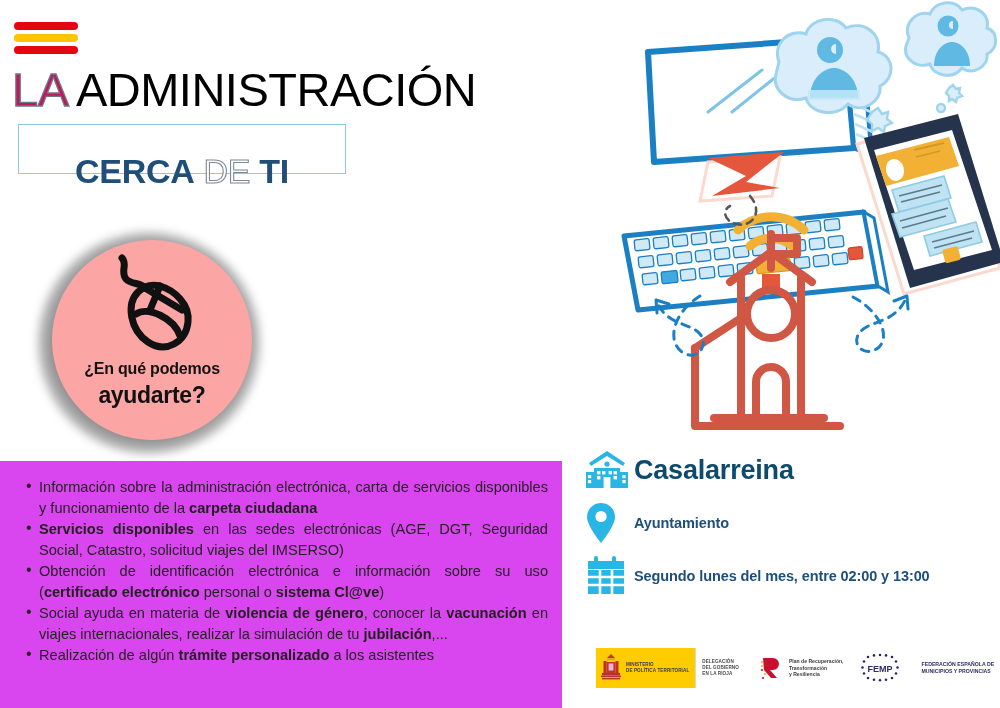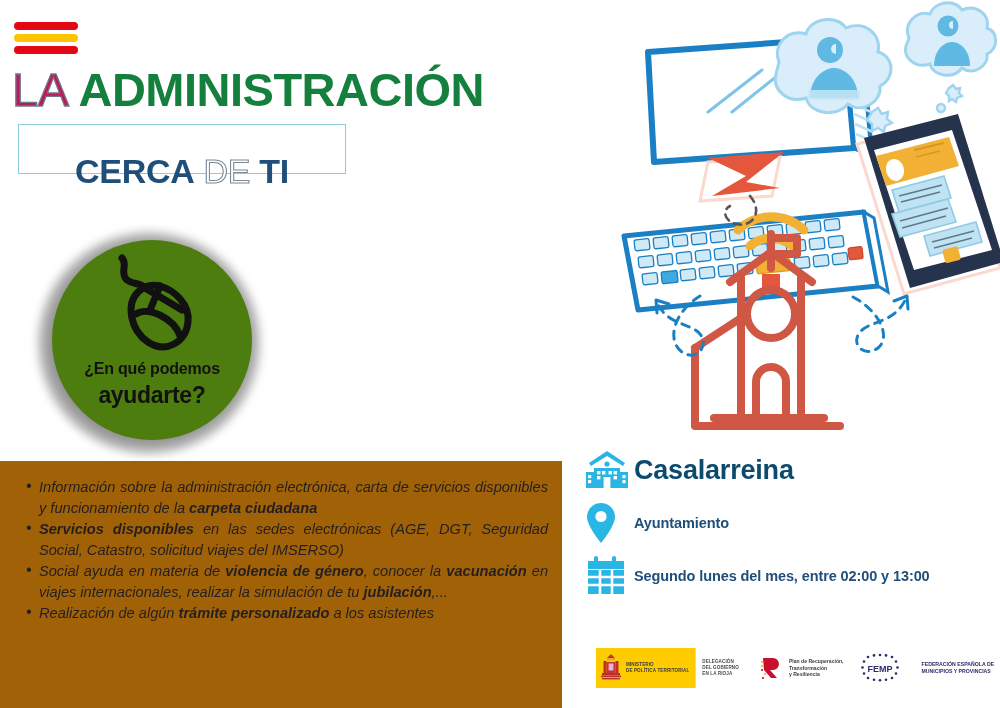--- a/index.html
+++ b/index.html
@@ -27,21 +27,21 @@
     font-size:47px;
     line-height:48px;
     letter-spacing:-0.5px;
     white-space:nowrap;
   }
   .t-thin{
     color:#be185d;
     -webkit-text-stroke:1.3px #6d7a86;
     font-weight:400;
   }
-  .t-bold{ color:#15803d; font-weight:700; }
+  .t-bold{ color:#000000; font-weight:400; }
 
   #subtitle-box{
     position:absolute; left:18px; top:124px;
     width:328px; height:50px;
     border:1.6px solid #8ecbe0;
     box-sizing:border-box;
     display:flex; align-items:center; justify-content:center;
   }
   .sub-line{ font-size:34px; line-height:34px; letter-spacing:-0.3px; white-space:nowrap;margin-top:44px;}
   .s-thin{ color:#ffffff; -webkit-text-stroke:1.1px #7d8a96; font-weight:400; }
@@ -50,36 +50,35 @@
   
   #circle-shadow{
     position:absolute; left:38px; top:232px;
     width:222px; height:222px; border-radius:50%;
     background:radial-gradient(circle at 50% 50%, rgba(90,90,90,0.75) 58%, rgba(150,150,150,0.28) 78%, rgba(255,255,255,0) 92%);
     filter:blur(5px);
   }
   #circle{
     position:absolute; left:52px; top:240px;
     width:200px; height:200px; border-radius:50%;
-    background:#4d7c0f;
+    background:#fca5a5;
     display:flex; flex-direction:column; align-items:center; justify-content:flex-start;
   }
   #mouse-icon{ margin-top:12px; }
   .circle-t1{
     font-size:16px; font-weight:700; color:#111; margin-top:4px; letter-spacing:-0.2px;
   }
   .circle-t2{
     font-size:23px; font-weight:700; color:#111; margin-top:4px; letter-spacing:-0.3px;
   }
 
   
   #yellow-panel{
     position:absolute; left:0; top:461px; width:562px; height:247px;
-    background:#a16207;
-    font-style:italic;
+    background:#d946ef;
   }
   #bullets{
     margin:0; padding:16px 14px 0 26px; list-style:none;
   }
   #bullets li{
     position:relative;
     color:#231f20;
     font-size:14.6px;
     line-height:20.5px;
     text-align:justify;
@@ -162,20 +161,21 @@
       </g>
     </svg>
     <div class="circle-t1">¿En qué podemos</div>
     <div class="circle-t2">ayudarte?</div>
   </div>
 
   <div id="yellow-panel">
     <ul id="bullets">
         <li><span>Información sobre la administración electrónica, carta de servicios disponibles y funcionamiento de la </span><b>carpeta ciudadana</b></li>
         <li><b>Servicios disponibles</b><span> en las sedes electrónicas (AGE, DGT, Seguridad Social, Catastro, solicitud viajes del IMSERSO)</span></li>
+        <li><span>Obtención de identificación electrónica e información sobre su uso (</span><b>certificado electrónico</b><span> personal o </span><b>sistema Cl@ve</b><span>)</span></li>
         <li><span>Social ayuda en materia de </span><b>violencia de género</b><span>, conocer la </span><b>vacunación</b><span> en viajes internacionales, realizar la simulación de tu </span><b>jubilación</b><span>,...</span></li>
         <li><span>Realización de algún </span><b>trámite personalizado</b><span> a los asistentes</span></li>
       </ul>
   </div>
 
   <div id="info">
     <div class="info-row">
       <div class="info-ico">
         <svg width="42" height="40" viewBox="0 0 42 40">
           <g fill="#29b6e5">

